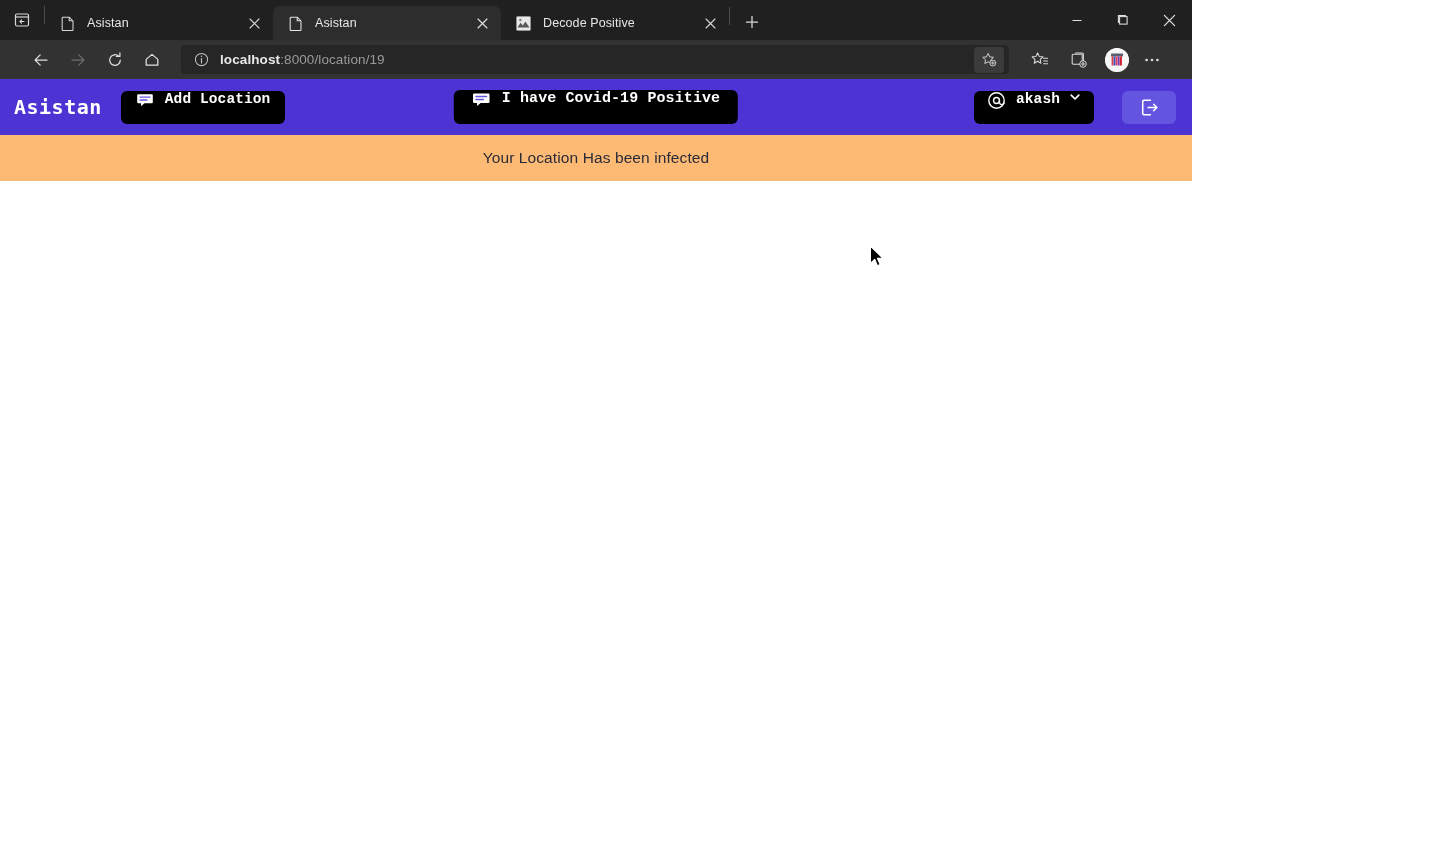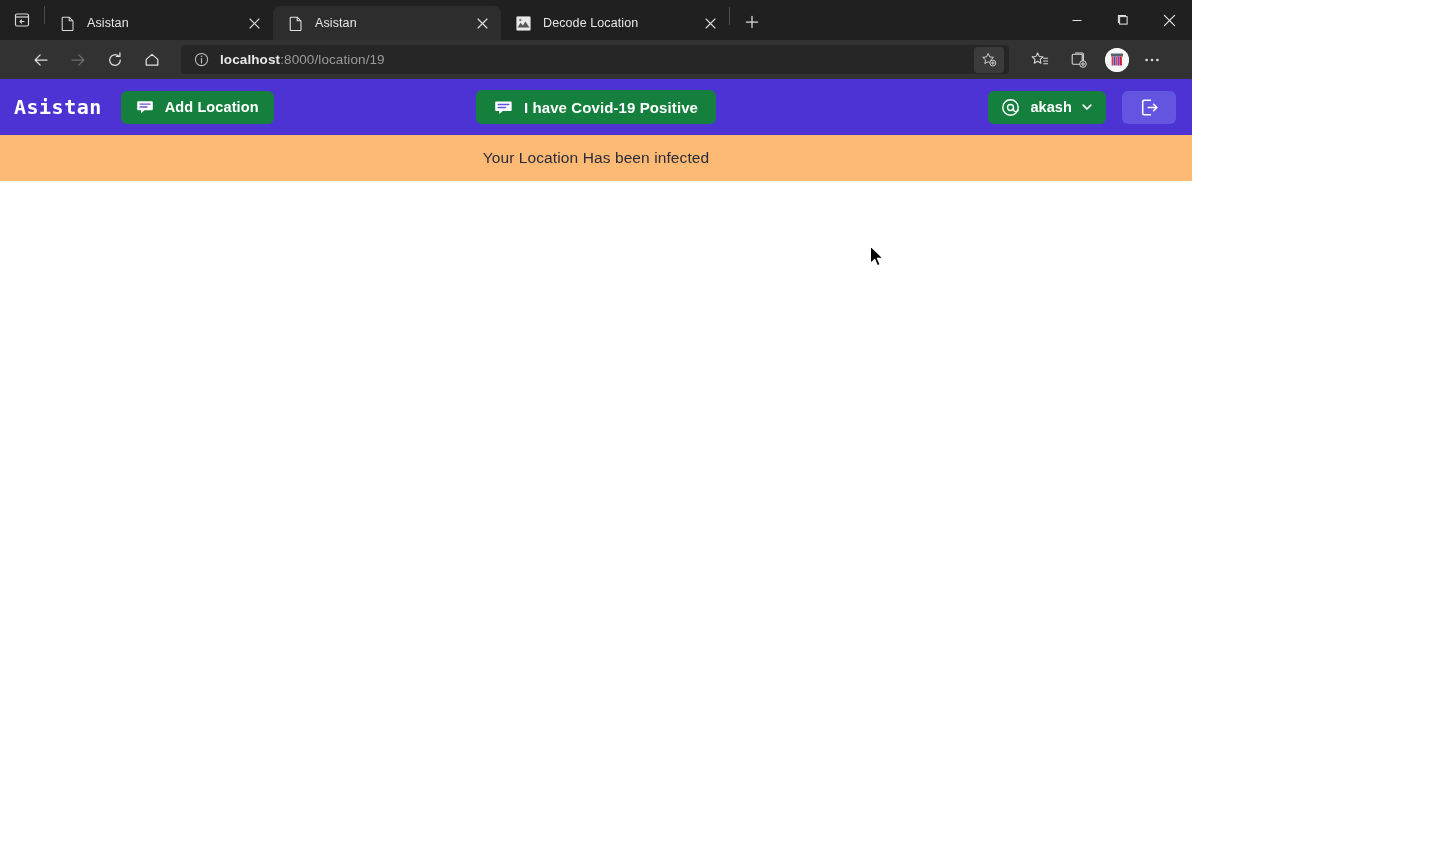--- a/index.html
+++ b/index.html
@@ -159,47 +159,47 @@
   }
   .brand {
     color: #ffffff;
     font-family: "DejaVu Sans Mono", monospace;
     font-weight: bold;
     font-size: 20px;
     letter-spacing: .5px;
     margin-right: 19px;
   }
   .nav-pill {
-    background: #15803d;
+    background: #000000;
     border-radius: 6px;
     height: 33px;
-    display: inline-flex; align-items: center;
+    display: inline-flex; align-items: flex-start;
     padding: 0 15px;
     color: #ffffff;
-    font-family: Liberation Sans, sans-serif;
+    font-family: Liberation Mono, monospace;
     font-weight: bold;
     font-size: 14.5px;
     letter-spacing: .1px;
     white-space: nowrap;
   }
   .nav-pill .pill-icon {
     display: flex; align-items: center; justify-content: center;
     margin-right: 11px;
     flex: 0 0 auto;
   }
   .navbar-center {
     position: absolute;
     left: 50%; top: 50%;
     transform: translate(-50%, -50%);
   }
   .navbar-center .nav-pill { height: 34px; padding: 0 18px; font-size: 15px; }
   .navbar-right {
     margin-left: auto;
     display: flex; align-items: center;
-    gap: 16px;
+    gap: 28px;
   }
   .user-pill { padding: 0 13px; }
   .user-pill .pill-icon { margin-right: 10px; }
   .caret { margin-left: 9px; display: flex; align-items: center; }
   .logout-pill {
     background: #6455e0;
     border-radius: 6px;
     width: 54px; height: 33px;
     display: flex; align-items: center; justify-content: center;
   }
@@ -269,21 +269,21 @@
       </div>
 
       <div class="tab inactive">
         <span class="tab-favicon">
           <svg width="15" height="15" viewBox="0 0 15 15">
             <rect x="0.5" y="0.5" width="14" height="14" rx="1" fill="#e9e9e9" stroke="#9a9a9a" stroke-width="0.7"></rect>
             <path d="M1.5 11.5 L4.6 6.8 L7 9.6 L9.3 5.4 L13.5 11.5 Z" fill="#585858"></path>
             <circle cx="4.3" cy="4" r="1.2" fill="#7d7d7d"></circle>
           </svg>
         </span>
-        <span class="tab-title">Decode Location</span>
+        <span class="tab-title">Decode Positive</span>
         <span class="tab-close">
           <svg width="11" height="11" viewBox="0 0 11 11">
             <path d="M1 1 L10 10 M10 1 L1 10" stroke="#d4d4d4" stroke-width="1.15" stroke-linecap="round"></path>
           </svg>
         </span>
       </div>
 
       <div class="tab-divider"></div>
 
       <div class="newtab-btn">

